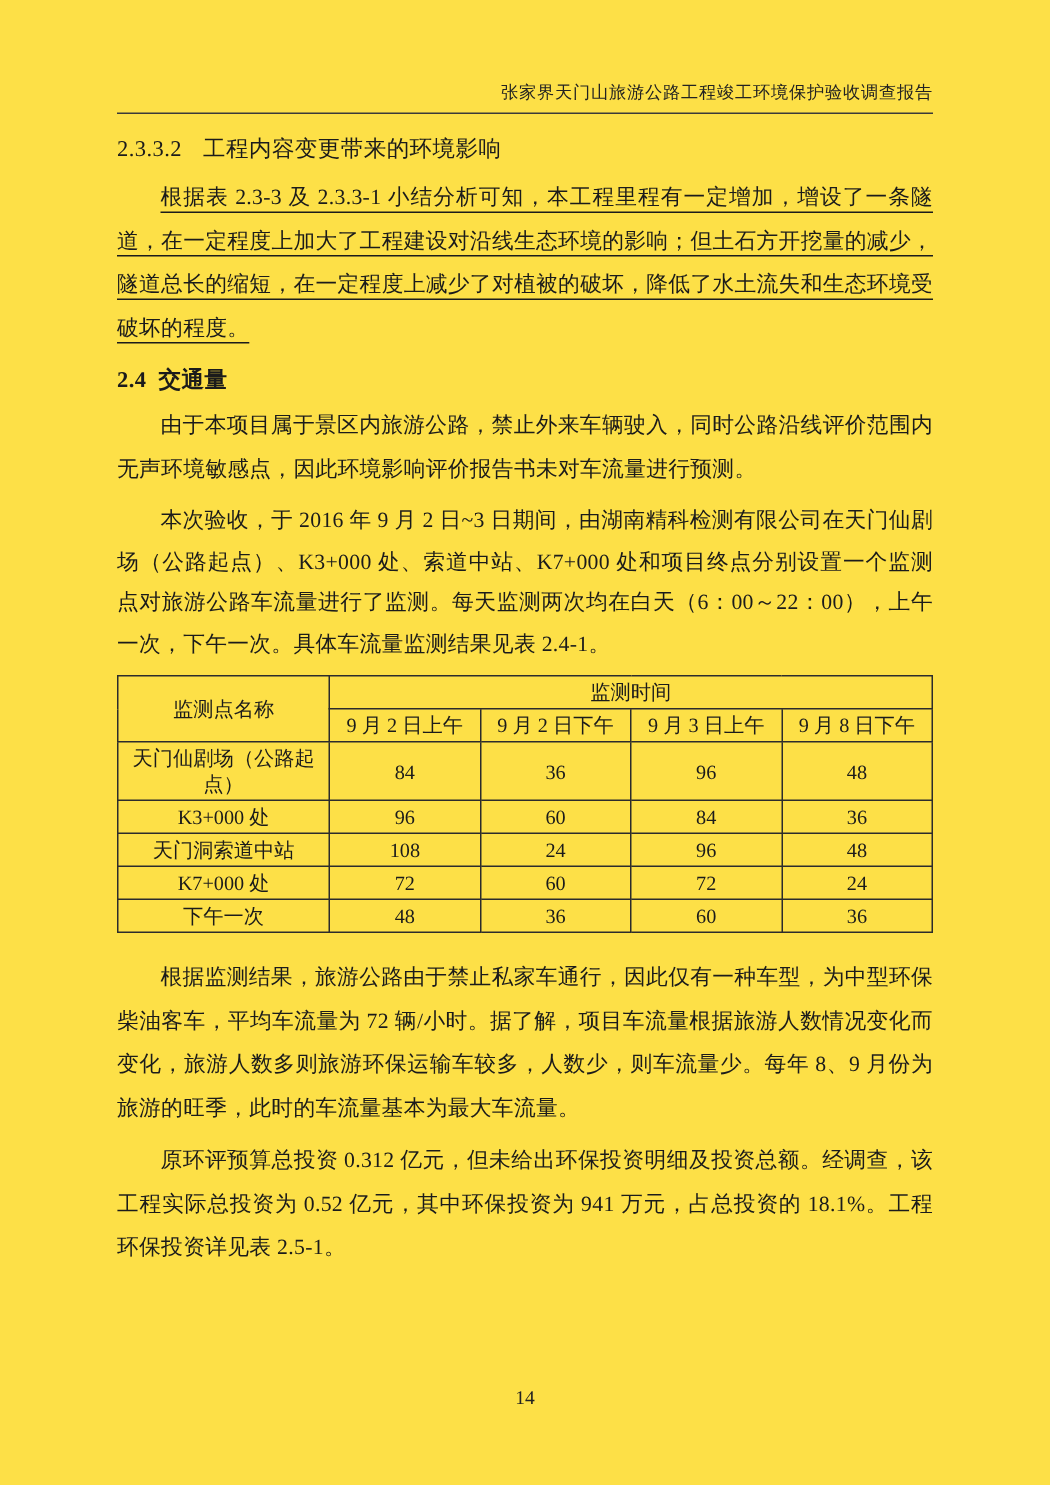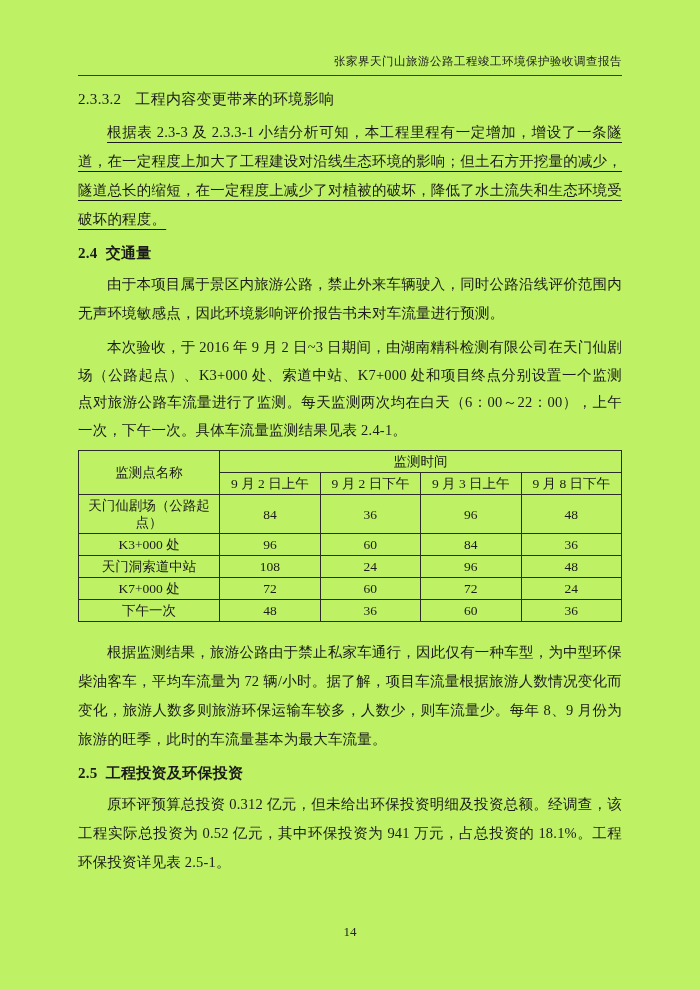--- a/index.html
+++ b/index.html
@@ -2,21 +2,21 @@
 <html><head>
 <meta charset="utf-8">
 <style>
   * { margin: 0; padding: 0; box-sizing: border-box; }
   html, body { background: #e8e8e8; }
   .page {
     position: relative;
     width: 700px;
     height: 990px;
     margin: 0 auto;
-    background: #bef264;
+    background: #fde047;
     font-family: "Liberation Serif", "DejaVu Serif", serif;
     color: #1b1b1b;
     overflow: hidden;
   }
   .running-header {
     position: absolute;
     top: 54px;
     left: 78px;
     width: 544px;
     text-align: right;
@@ -171,21 +171,20 @@
           <td class="val">48</td>
           <td class="val">36</td>
           <td class="val">60</td>
           <td class="val">36</td>
         </tr>
       </tbody>
     </table>
 
     <p class="para after-table">根据监测结果，旅游公路由于禁止私家车通行，因此仅有一种车型，为中型环保柴油客车，平均车流量为 72 辆/小时。据了解，项目车流量根据旅游人数情况变化而变化，旅游人数多则旅游环保运输车较多，人数少，则车流量少。每年 8、9 月份为旅游的旺季，此时的车流量基本为最大车流量。</p>
 
-    <h3 class="h-main"><span class="num">2.5</span><span>工程投资及环保投资</span></h3>
 
     <p class="para">原环评预算总投资 0.312 亿元，但未给出环保投资明细及投资总额。经调查，该工程实际总投资为 0.52 亿元，其中环保投资为 941 万元，占总投资的 18.1%。工程环保投资详见表 2.5-1。</p>
 
   </div>
 
   <div class="page-number">14</div>
 
 </div>
 
 </body></html>

